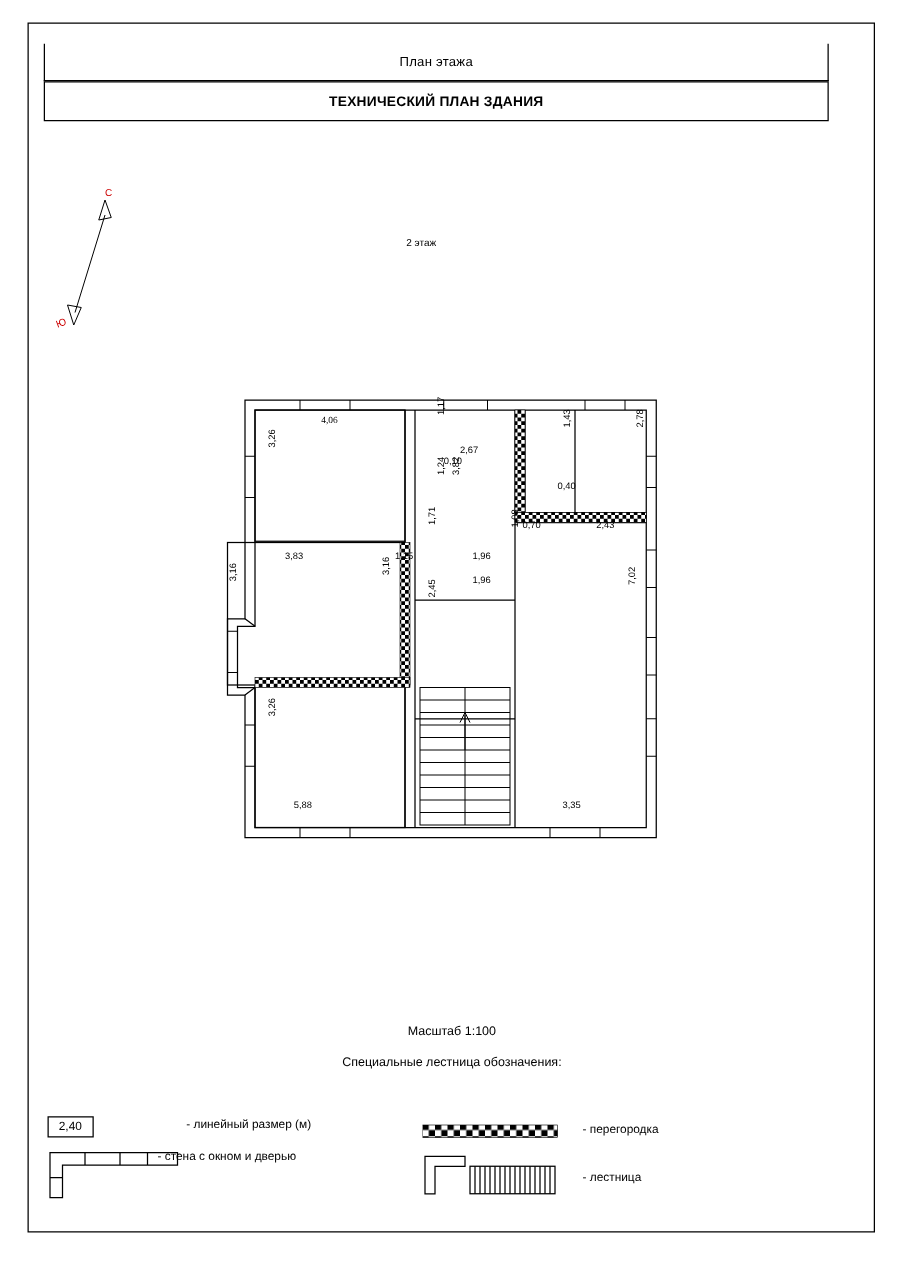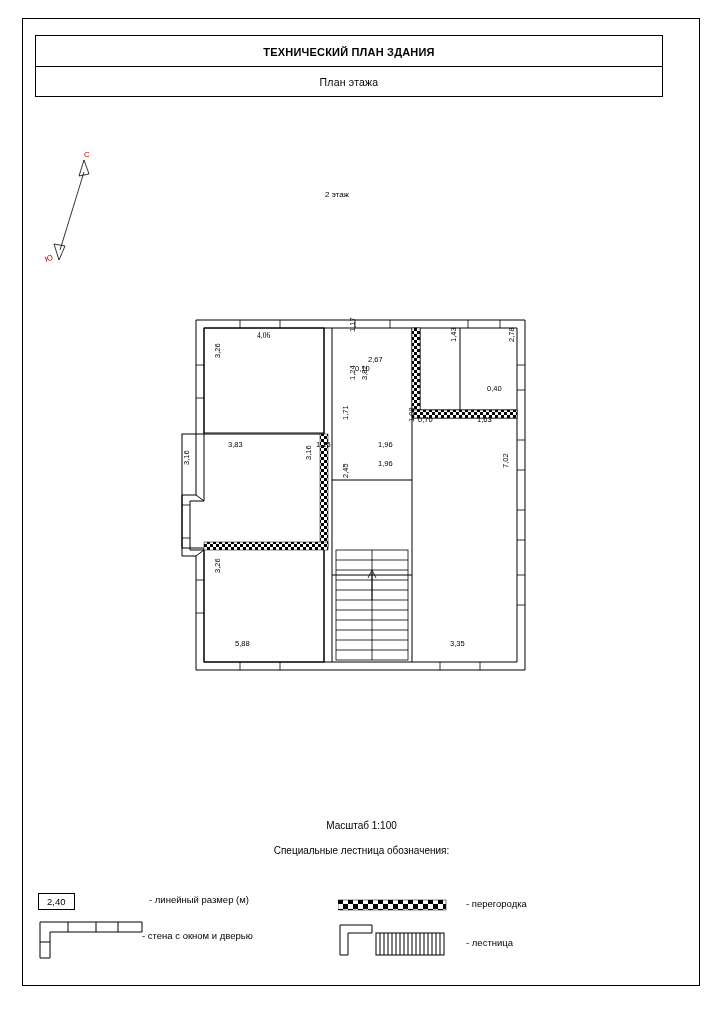--- a/index.html
+++ b/index.html
@@ -116,22 +116,22 @@
     font-size: 9.5px;
     display: inline-block;
   }
 </style>
 </head>
 <body>
 
 <div class="page-border"></div>
 
 <div class="title-block">
+  <div class="title-row sub">План  этажа</div>
   <div class="title-row">ТЕХНИЧЕСКИЙ ПЛАН ЗДАНИЯ</div>
-  <div class="title-row sub">План  этажа</div>
 </div>
 
 <div class="floor-label">2 этаж</div>
 
 <div class="compass">
   <svg width="70" height="125" viewBox="0 0 70 125">
     <line x1="44" y1="22" x2="20" y2="100" stroke="#000" stroke-width="0.8"></line>
     <polygon points="44,10 39,26 49,24" fill="none" stroke="#000" stroke-width="0.8"></polygon>
     <polygon points="19,110 14,94 25,96" fill="none" stroke="#000" stroke-width="0.8"></polygon>
   </svg>
@@ -231,25 +231,25 @@
   </svg>
 
   <div id="dims-container">
       <div class="dim" style="left: 107px; top: 22px; font-family: Liberation Serif, serif;">4,06</div>
       <div class="dim" style="left: 218px; top: 22px; margin-top: 24px;">2,67</div>
       <div class="dim vert" style="left: 199px; top: 22px;">1,17</div>
       <div class="dim" style="left: 205px; top: 55px;">0,10</div>
       <div class="dim vert" style="left: 199px; top: 70px;">1,24</div>
       <div class="dim vert" style="left: 211px; top: 70px;">3,82</div>
       <div class="dim vert" style="left: 300px; top: 32px;">1,43</div>
-      <div class="dim" style="left: 296px; top: 75px; margin-left: 41px;">0,40</div>
+      <div class="dim" style="left: 296px; top: 75px;">0,40</div>
       <div class="dim vert" style="left: 358px; top: 32px;">2,78</div>
       <div class="dim vert" style="left: 64px; top: 48px;">3,26</div>
       <div class="dim" style="left: 268px; top: 106px;">0,70</div>
-      <div class="dim" style="left: 327px; top: 106px;">1,63</div>
+      <div class="dim" style="left: 327px; top: 106px;">2,43</div>
       <div class="dim" style="left: 166px; top: 131px;">1,15</div>
       <div class="dim" style="left: 78px; top: 131px;">3,83</div>
       <div class="dim vert" style="left: 33px; top: 155px;">3,16</div>
       <div class="dim vert" style="left: 155px; top: 150px;">3,16</div>
       <div class="dim vert" style="left: 192px; top: 110px;">1,71</div>
       <div class="dim" style="left: 228px; top: 131px;">1,96</div>
       <div class="dim" style="left: 228px; top: 150px;">1,96</div>
       <div class="dim vert" style="left: 258px; top: 112px;">1,08</div>
       <div class="dim vert" style="left: 192px; top: 168px;">2,45</div>
       <div class="dim vert" style="left: 352px; top: 158px;">7,02</div>
@@ -273,21 +273,21 @@
     <svg width="110" height="40" viewBox="0 0 110 40">
       <g stroke="#000" fill="none" stroke-width="1">
         <path d="M2,2 L104,2 L104,12 L12,12 L12,38 L2,38 Z"></path>
         <line x1="30" y1="2" x2="30" y2="12"></line>
         <line x1="58" y1="2" x2="58" y2="12"></line>
         <line x1="80" y1="2" x2="80" y2="12"></line>
         <line x1="2" y1="22" x2="12" y2="22"></line>
       </g>
     </svg>
   </div>
-  <div class="lbl" style="left:88px; top:45px;margin-left:16px;">- стена с окном и дверью</div>
+  <div class="lbl" style="left:88px; top:35px;">- стена с окном и дверью</div>
 
   <div class="cell" style="left:300px; top:14px;">
     <svg width="110" height="14" viewBox="0 0 110 14">
       <defs>
         <pattern id="hatch2" width="10" height="10" patternUnits="userSpaceOnUse">
           <rect width="10" height="10" fill="#fff"></rect>
           <rect width="5" height="5" fill="#000"></rect>
           <rect x="5" y="5" width="5" height="5" fill="#000"></rect>
         </pattern>
       </defs>

